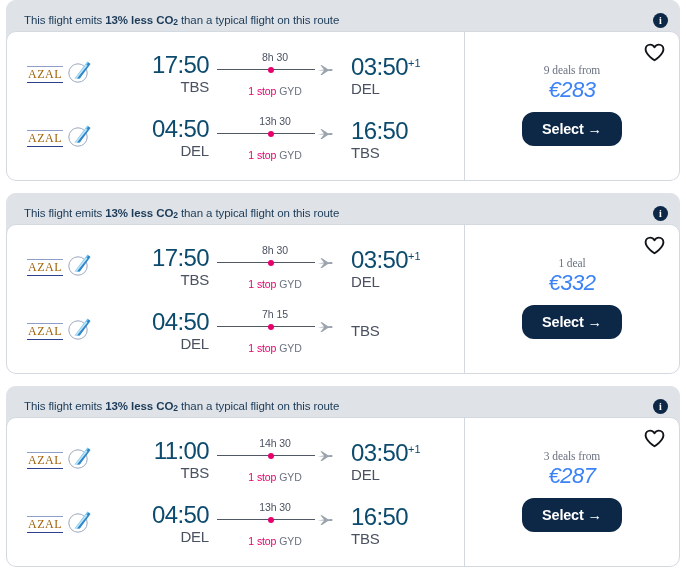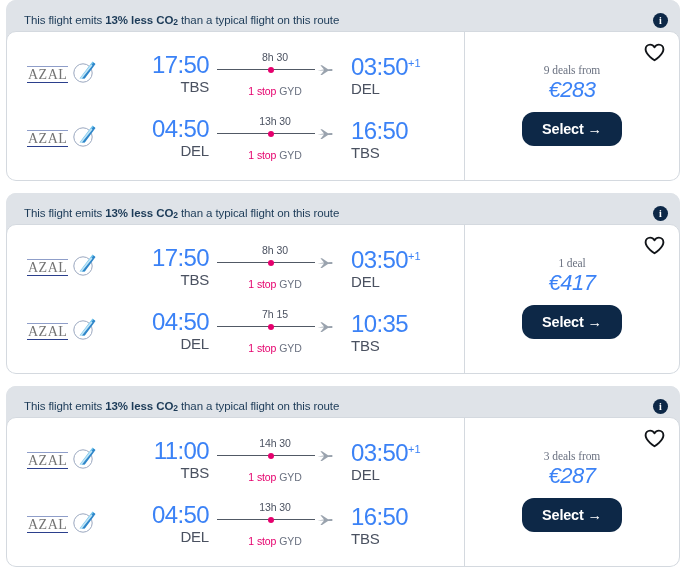--- a/index.html
+++ b/index.html
@@ -72,34 +72,34 @@
     height: 64px;
     padding: 0 6px 0 10px;
   }
   .airline-logo {
     flex: 0 0 108px;
     display: flex; align-items: center;
     padding-left: 10px;
   }
   .azal-word {
     font-family: "Liberation Serif", serif;
-    font-size: 14px;
+    font-size: 12px;
     letter-spacing: 0.5px;
-    color: #737373;
+    color: #a16207;
     border-bottom: 1.5px solid #2b3f8c;
     border-top: 1px solid #8f9ec9;
     padding: 0 1px;
     line-height: 15px;
   }
   .azal-mark { margin-left: 3px; flex: none; }
 
   .time-block { width: 84px; text-align: right; flex: none; }
   .time-big {
     font-size: 24px;
-    color: #3b82f6;
+    color: #0c4a6e;
     letter-spacing: -0.6px;
     line-height: 26px;
     white-space: nowrap;
   }
   .time-big .plus1 {
     font-size: 11px;
     vertical-align: 8px;
     letter-spacing: 0;
   }
   .airport {
@@ -343,31 +343,30 @@
               <div class="route-line">
                 <span class="bar"></span>
                 <span class="stop-dot"></span>
                 <span class="plane"><svg width="16" height="12" viewBox="0 0 16 12">
                     <path d="M0.5 6.6 L7 5.6 L3.4 1.2 L5 1.2 L11 5.2 L14.3 5 C15.2 5 15.6 5.5 15.6 6 C15.6 6.5 15.2 7 14.3 7 L11 6.9 L5 10.9 L3.4 10.9 L7 6.5 Z" fill="#9aa3ae"></path>
                   </svg></span>
               </div>
               <div class="stops-line"><span class="stops">1 stop</span> <span class="via">GYD</span></div>
             </div>
             <div class="arr-block">
-              <div class="time-big"><span>10:35</span><span class="plus1"></span></div>
               <div class="airport">TBS</div>
             </div>
           </div>
         </div>
         <div class="price-panel">
           <button class="fav-btn"><svg width="21" height="19" viewBox="0 0 21 19">
               <path d="M10.5 17.3 C10.5 17.3 1.6 11.7 1.6 6.3 C1.6 3.4 3.7 1.6 6.1 1.6 C8.1 1.6 9.6 2.8 10.5 4.3 C11.4 2.8 12.9 1.6 14.9 1.6 C17.3 1.6 19.4 3.4 19.4 6.3 C19.4 11.7 10.5 17.3 10.5 17.3 Z" fill="none" stroke="#111418" stroke-width="1.9" stroke-linejoin="round"></path>
             </svg></button>
           <div class="deals-label">1 deal</div>
-          <div class="price">€417</div>
+          <div class="price">€332</div>
           <button class="select-btn"><span>Select</span><span class="arr">→</span></button>
         </div>
       </div>
     </div>
     <div class="flight-card">
       <div class="eco-banner">
         <div class="eco-text"><span>This flight emits </span><b>13% less CO</b><b class="sub">2</b><span> than a typical flight on this route</span></div>
         <div class="info-icon">i</div>
       </div>
       <div class="card-body">

